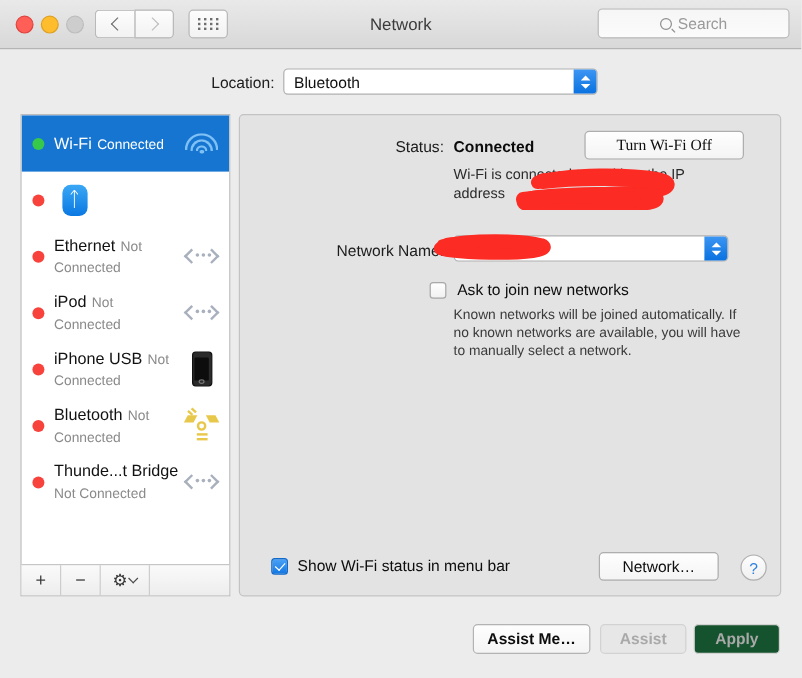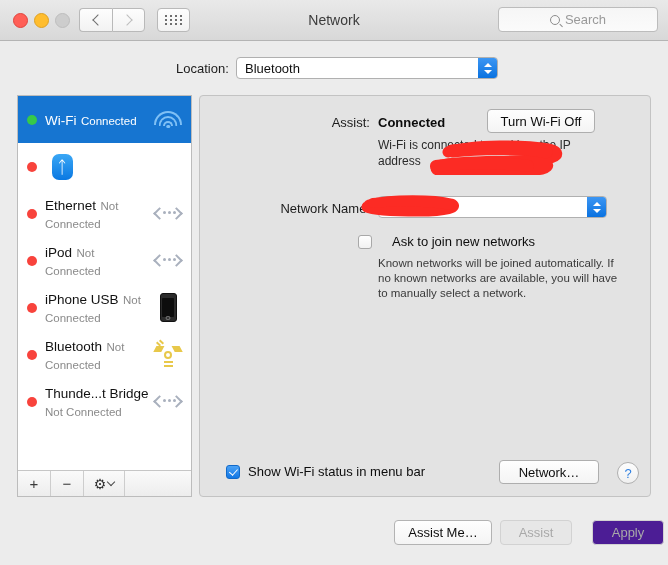--- a/index.html
+++ b/index.html
@@ -243,26 +243,26 @@
   .lbl-right {
     position: absolute; text-align: right; font-size: 13px; color: #1c1c1c;
   }
   #status-label { left: 60px; top: 19px; width: 110px; }
   #status-value {
     position: absolute; left: 178px; top: 19px;
     font-size: 13px; font-weight: bold; color: #0b0b0b;
   }
   #turn-wifi-btn {
     position: absolute; left: 287px; top: 13px;
-    width: 108px; height: 24px;
+    width: 133px; height: 24px;
     background: linear-gradient(to bottom,#fefefe,#f4f4f4);
     border: 1px solid #aeaeae; border-radius: 4px;
     box-sizing: border-box;
     display: flex; align-items: center; justify-content: center;
-    font-size: 13px; color: #0d0d0d;
+    font-size: 13px; color: #0d0d0d; font-family: Liberation Serif, serif;
   }
   #status-desc {
     position: absolute; left: 178px; top: 41px; width: 236px;
     font-size: 12px; color: #2a2a2a; line-height: 16px;
   }
 
   #netname-label { left: 55px; top: 105px; width: 115px; }
   #netname-select {
     position: absolute; left: 178px; top: 100px;
     width: 229px; height: 22px;
@@ -278,21 +278,21 @@
   }
   .cbox.checked {
     background: linear-gradient(to bottom,#4ba2f6,#1277e4);
     border-color: #1169c9; position: relative;
   }
   .cbox.checked:after {
     content: ""; position: absolute; left: 4px; top: 1px;
     width: 3.5px; height: 7px; border: solid #fff;
     border-width: 0 1.8px 1.8px 0; transform: rotate(42deg);
   }
-  #ask-label { margin-left: 20px; font-size: 13px; color: #0d0d0d; }
+  #ask-label { margin-left: 9px; font-size: 13px; color: #0d0d0d; }
   #ask-desc {
     position: absolute; left: 178px; top: 160px; width: 243px;
     font-size: 11.5px; color: #3a3a3a; line-height: 15px;
   }
 
   #show-row { position: absolute; left: 26px; bottom: 17px; display: flex; align-items: center; }
   #show-label { margin-left: 8px; font-size: 13px; color: #0d0d0d; }
   #advanced-btn {
     position: absolute; right: 51px; bottom: 12px;
     width: 100px; height: 24px;
@@ -310,32 +310,33 @@
     display: flex; align-items: center; justify-content: center;
     font-size: 13px; color: #2e7fe0;
   }
 
   
   .btm-btn {
     position: absolute; top: 520px; height: 25px;
     border: 1px solid #b3b3b3; border-radius: 4px; box-sizing: border-box;
     display: flex; align-items: center; justify-content: center;
     font-size: 13px;
+    font-weight: bold;
   }
   #assist-btn {
     left: 394px; width: 98px;
     background: linear-gradient(to bottom,#fefefe,#f4f4f4); color: #0d0d0d;
   }
   #revert-btn {
     left: 500px; width: 72px;
     background: #e7e7e7; border-color: #d2d2d2; color: #a9a9a9;
   }
   #apply-btn {
-    left: 592px; width: 72px;
-    background: #4c1d95; border-color: #d2d2d2; color: #a9a9a9;
+    left: 578px; width: 72px;
+    background: #14532d; border-color: #d2d2d2; color: #a9a9a9;
   }
 
   
   .redact { position: absolute; pointer-events: none; }
   #redact-1 { left: 430px; top: 139px; }
   #redact-2 { left: 357px; top: 193px; }
 </style>
 </head>
 <body>
 
@@ -514,21 +515,21 @@
       <div class="footbtn">−</div>
       <div class="footbtn gear">
         <span class="gearglyph">⚙</span>
         <span class="mini-chev"></span>
       </div>
     </div>
   </div>
 
   <div id="detail">
 
-    <div class="lbl-right" id="status-label">Assist:</div>
+    <div class="lbl-right" id="status-label">Status:</div>
     <div id="status-value">Connected</div>
 
     <div id="turn-wifi-btn">Turn Wi-Fi Off</div>
 
     <div id="status-desc">Wi-Fi is connected to  and has the IP address</div>
 
     <div class="lbl-right" id="netname-label">Network Name:</div>
     <div id="netname-select">
       <span class="stepper">
         <i class="up"></i>

